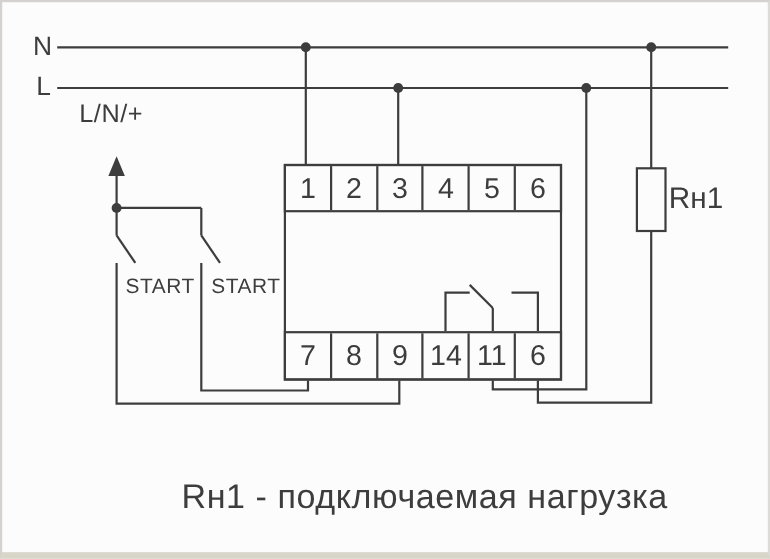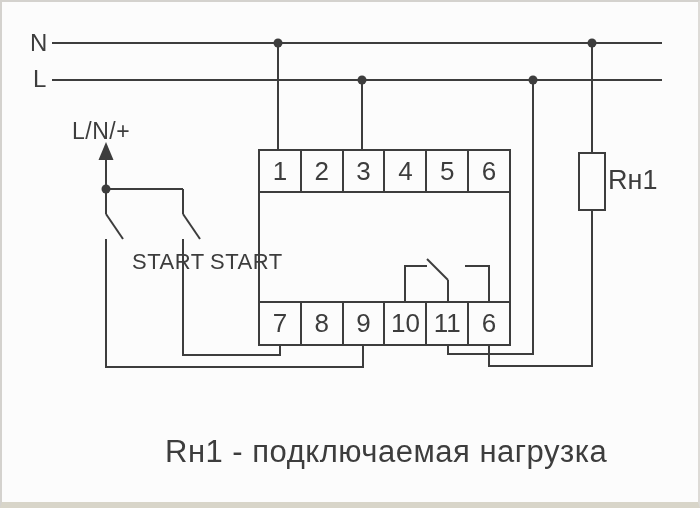--- a/index.html
+++ b/index.html
@@ -26,21 +26,21 @@
     color: var(--line-color, #3d3d3d);
   }
   .lbl {
     position: absolute;
     color: var(--line-color, #3d3d3d);
     white-space: nowrap;
     line-height: 1;
   }
   .lbl-nl     { font-size: 24px; }
   .lbl-supply { font-size: 23px; letter-spacing: 0.5px; }
-  .lbl-switch { font-size: 22px; letter-spacing: 0.5px; margin-left: 18px; }
+  .lbl-switch { font-size: 19px; letter-spacing: 0.5px; }
   .lbl-load   { font-size: 27px; }
   .lbl-caption{ font-size: 31px; letter-spacing: 0.5px; }
 
   .terminal-row {
     position: absolute;
     left: 256px;
     width: 253px;
     height: 45px;
     display: flex;
     border: 2px solid var(--line-color, #3d3d3d);
@@ -101,41 +101,41 @@
       <circle cx="590" cy="41" r="4.5"></circle>
       <circle cx="360" cy="78" r="4.5"></circle>
       <circle cx="531" cy="78" r="4.5"></circle>
       <circle cx="104" cy="187" r="4.5"></circle>
     </g>
   </svg>
 
   <span class="lbl lbl-nl" style="left:28px; top:29px;">N</span>
   <span class="lbl lbl-nl" style="left:31px; top:65px;">L</span>
 
-  <span class="lbl lbl-supply" style="left:70px; top:118px;">L/N/+</span>
+  <span class="lbl lbl-supply" style="left:70px; top:90px;">L/N/+</span>
 
   <span class="lbl lbl-switch" style="left:112px; top:249px;">START</span>
   <span class="lbl lbl-switch" style="left:190px; top:249px;">START</span>
 
   <div class="device-body"></div>
 
   <div class="terminal-row top">
     <div class="terminal-cell">1</div>
     <div class="terminal-cell">2</div>
     <div class="terminal-cell">3</div>
     <div class="terminal-cell">4</div>
     <div class="terminal-cell">5</div>
     <div class="terminal-cell">6</div>
   </div>
 
   <div class="terminal-row bottom">
     <div class="terminal-cell">7</div>
     <div class="terminal-cell">8</div>
     <div class="terminal-cell">9</div>
-    <div class="terminal-cell">10</div>
+    <div class="terminal-cell">14</div>
     <div class="terminal-cell">11</div>
     <div class="terminal-cell">6</div>
   </div>
 
   <span class="lbl lbl-load" style="left:606px; top:165px;text-align:right;">Rн1</span>
 
   <span class="lbl lbl-caption" style="left:163px; top:434px;">Rн1 - подключаемая нагрузка</span>
 
 </div>
 

